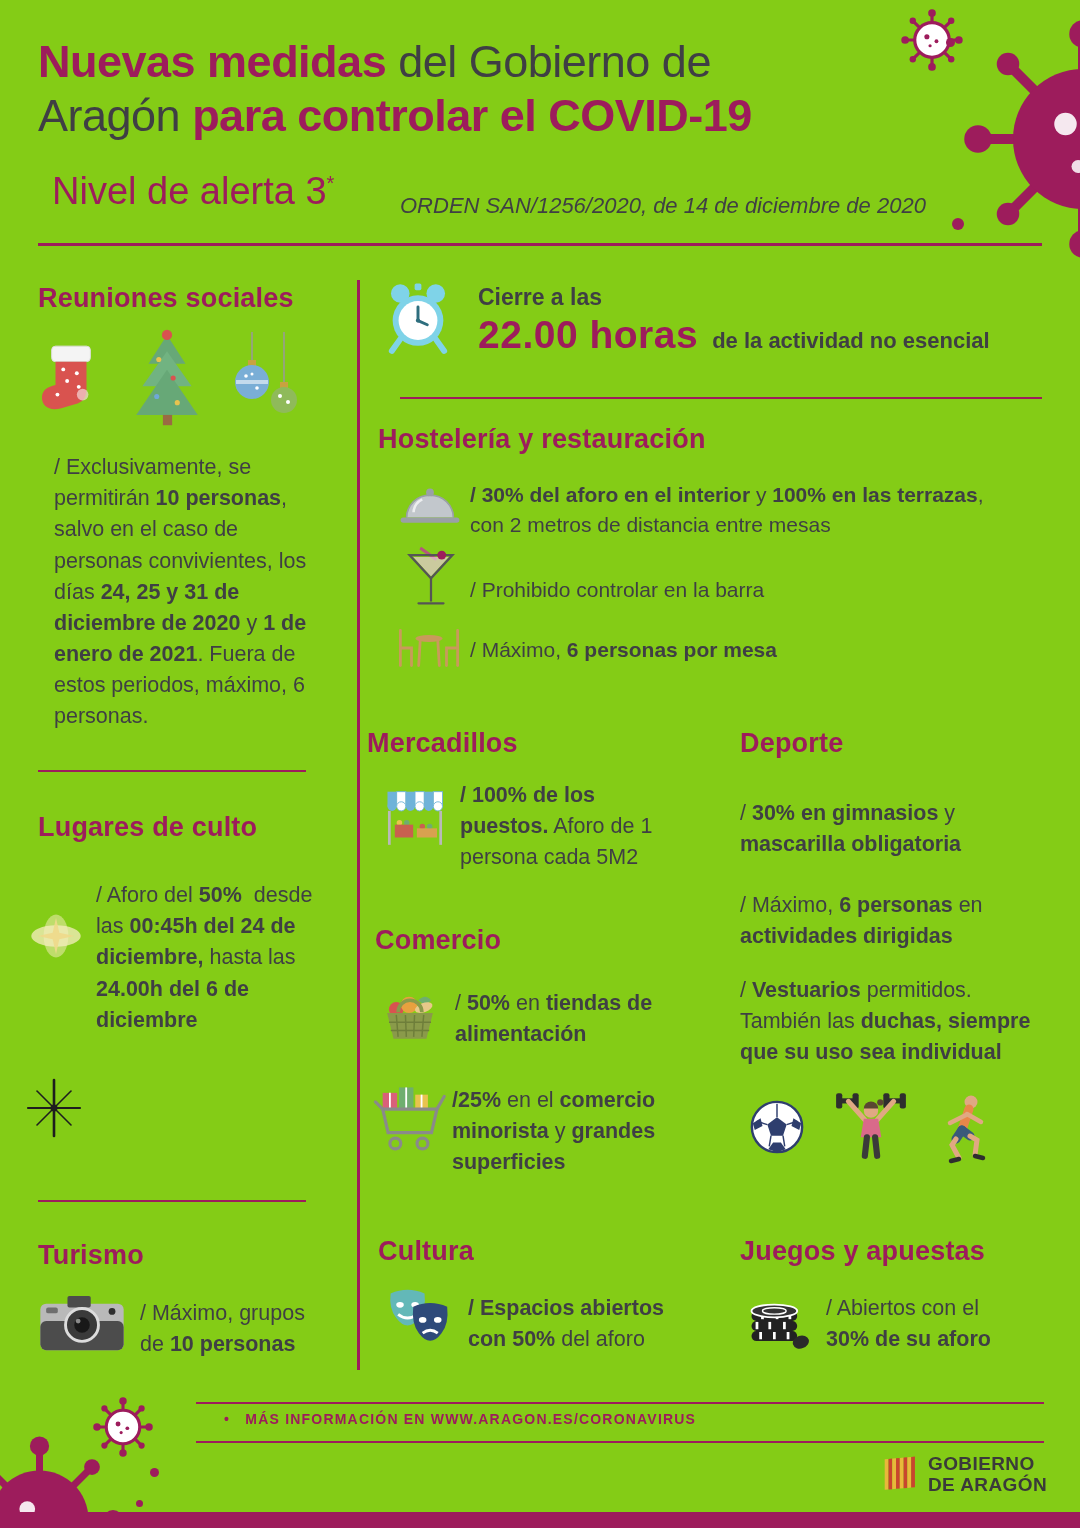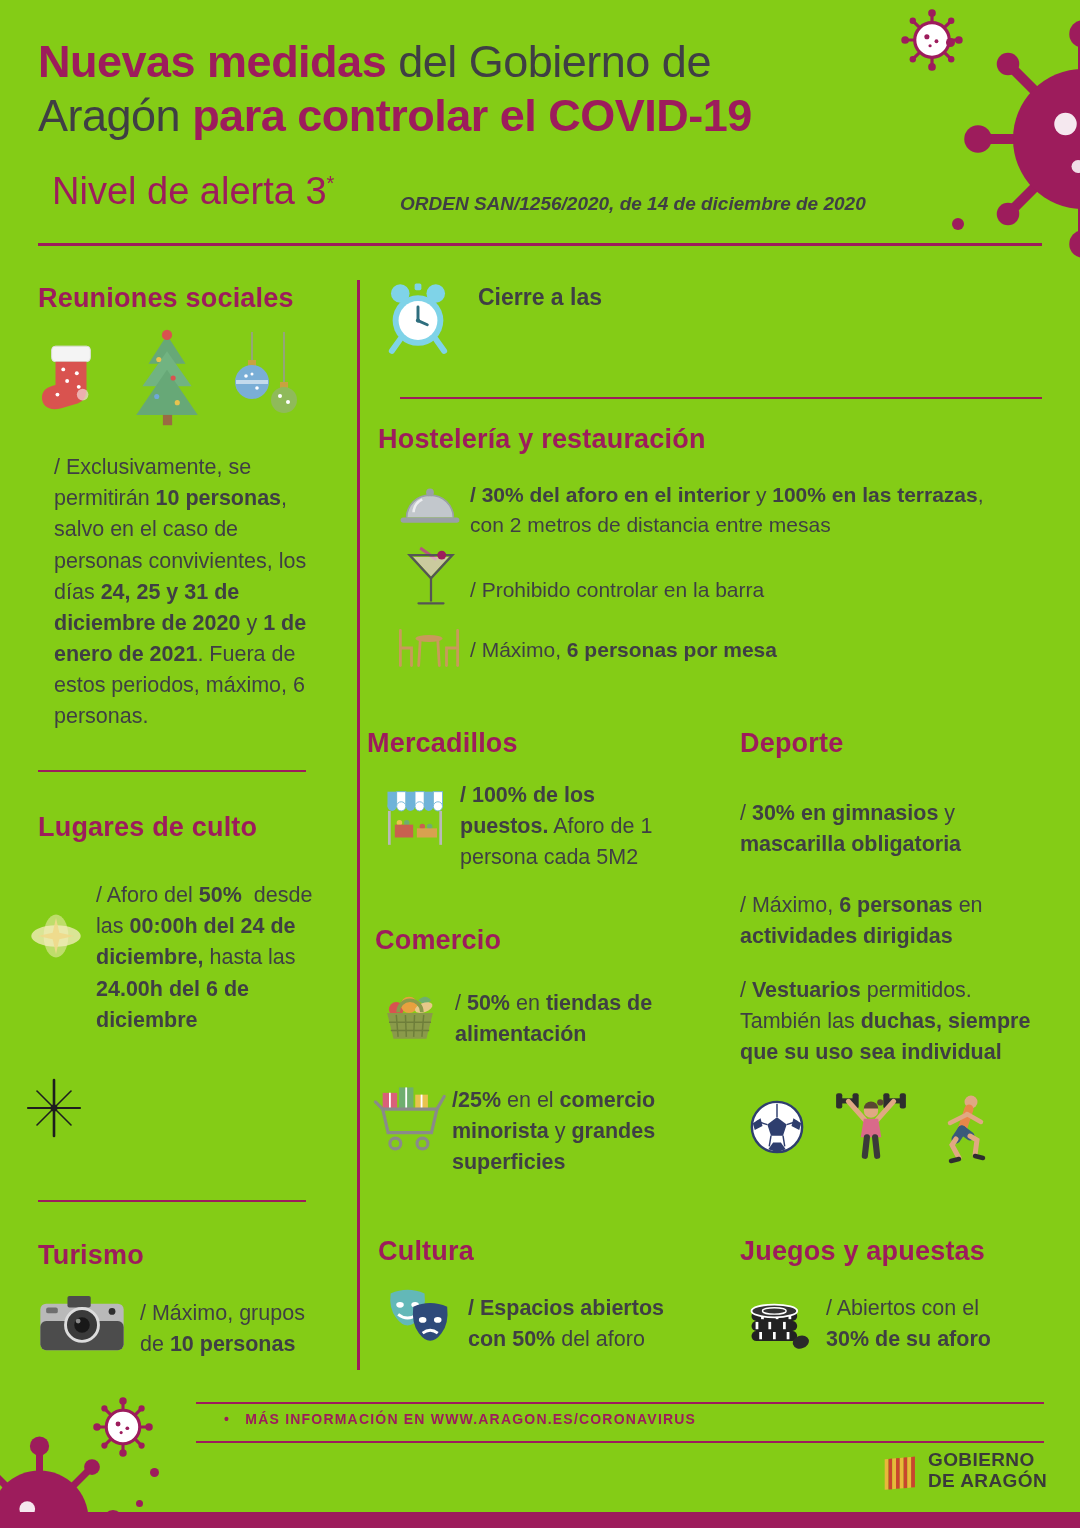--- a/index.html
+++ b/index.html
@@ -7,21 +7,21 @@
   body{margin:0;background:#fff;}
   .page{position:relative;width:1080px;height:1528px;background:#84cc16;overflow:hidden;
         font-family:"Liberation Sans",sans-serif;color:var(--dark);}
   .abs{position:absolute;}
   .rich{white-space:pre-wrap;margin:0;}
   .b{font-weight:700;}
   .a{color:var(--accent);}
   .title-line{font-size:45px;line-height:1.16;font-weight:400;color:var(--dark);letter-spacing:-.5px;}
   .alert{font-size:38px;font-weight:400;color:var(--accent);}
   .alert sup{font-size:20px;}
-  .order{font-size:19px;font-weight:700;font-style:italic;color:var(--dark);}
+  .order{font-size:22px;font-weight:400;font-style:italic;color:var(--dark);}
   .stitle{font-size:27px;font-weight:700;color:var(--accent);margin:0;letter-spacing:.2px;}
   .body{font-size:21.5px;line-height:1.45;color:var(--dark);}
   .hr{position:absolute;background:var(--accent);}
   .vr{position:absolute;background:var(--accent);width:3px;}
   .closing-intro{font-size:23px;font-weight:700;color:var(--dark);}
   .closing-time{font-size:39px;font-weight:700;color:var(--accent);letter-spacing:.5px;}
   .closing-suffix{font-size:22px;font-weight:700;color:var(--dark);margin-left:14px;}
   .footer-info{font-size:14px;letter-spacing:1.2px;color:var(--accent);font-weight:600;}
   .logo-text{font-size:19px;font-weight:800;line-height:1.1;color:#3a3a3a;letter-spacing:.4px;}
   .dot{position:absolute;border-radius:50%;background:var(--accent);}
@@ -167,21 +167,21 @@
   <h2 class="abs stitle" style="left:38px;top:812px;">Lugares de culto</h2>
 
   <div class="abs icon" style="left:18px;top:903px;width:76px;height:66px;">
     <svg viewBox="0 0 80 80">
       <ellipse cx="40" cy="40" rx="30" ry="13" fill="#f7edc0" opacity=".75"></ellipse>
       <ellipse cx="40" cy="40" rx="15" ry="26" fill="#f7edc0" opacity=".5"></ellipse>
       <path d="M40,18 L44,36 L62,40 L44,44 L40,62 L36,44 L18,40 L36,36 Z" fill="#eed98a" opacity=".9"></path>
     </svg>
   </div>
   <p class="abs rich body" style="left:96px;top:880px;width:258px;"><span>/ Aforo del </span><span class="b">50%</span><span>  desde
-las </span><span class="b">00:00h del 24 de
+las </span><span class="b">00:45h del 24 de
 diciembre,</span><span> hasta las
 </span><span class="b">24.00h del 6 de
 diciembre</span></p>
 
   <div class="abs icon" style="left:24px;top:1078px;width:60px;height:60px;">
     <svg viewBox="0 0 60 60">
       <g stroke="#1e1e1e" stroke-linecap="round">
         <line x1="30" y1="2" x2="30" y2="58" stroke-width="2.6"></line>
         <line x1="4" y1="30" x2="56" y2="30" stroke-width="2.2"></line>
         <line x1="13" y1="13" x2="47" y2="47" stroke-width="1.6"></line>
@@ -221,20 +221,23 @@
       <circle cx="45" cy="48" r="23" fill="#fff"></circle>
       <g stroke="#2e6e7e" stroke-width="3.5" stroke-linecap="round">
         <line x1="45" y1="48" x2="45" y2="32"></line>
           <line x1="45" y1="48" x2="56" y2="53"></line>
       </g>
       <circle cx="45" cy="48" r="2.5" fill="#2e6e7e"></circle>
     </svg>
   </div>
   <div class="abs" style="left:478px;top:284px;">
     <div class="closing-intro">Cierre a las</div>
+    <div style="margin-top:2px;">
+      <span class="closing-time">22.00 horas</span><span class="closing-suffix">de la actividad no esencial</span>
+    </div>
   </div>
   <div class="hr" style="left:400px;top:397px;width:642px;height:2px;"></div>
 
   <h2 class="abs stitle" style="left:378px;top:424px;">Hostelería y restauración</h2>
 
   <div class="abs icon" style="left:398px;top:482px;width:64px;height:52px;">
     <svg viewBox="0 0 74 58">
       <path d="M10,40 a27,26 0 0 1 54,0 z" fill="#c2c7cc"></path>
       <path d="M10,40 a27,26 0 0 1 54,0" fill="none" stroke="#9aa0a6" stroke-width="2"></path>
       <circle cx="37" cy="11" r="4.5" fill="#9aa0a6"></circle>
@@ -509,21 +512,21 @@
       </g>
       <circle cx="50" cy="50" r="28" fill="var(--accent)"></circle>
       <circle cx="43" cy="44" r="4.5" fill="#fff" opacity=".9"></circle>
       <ellipse cx="58" cy="55" rx="5" ry="3.2" fill="#fff" opacity=".9"></ellipse>
       <circle cx="48" cy="61" r="2.6" fill="#fff" opacity=".85"></circle>
     </svg>
   </div>
   <div class="dot" style="left:150px;top:1468px;width:9px;height:9px;"></div>
   <div class="dot" style="left:136px;top:1500px;width:7px;height:7px;"></div>
 
-  <div class="abs" style="left:882px;top:1450px;display:flex;gap:10px;align-items:flex-start;">
+  <div class="abs" style="left:882px;top:1450px;display:flex;gap:10px;align-items:flex-end;">
     <span class="icon" style="width:36px;height:46px;display:inline-block;">
       <svg viewBox="0 0 40 46">
         <g transform="skewY(-5)">
           <rect x="3" y="8" width="4.2" height="34" fill="#e8b83a"></rect>
             <rect x="7.2" y="8" width="4.2" height="34" fill="#c9452e"></rect>
           <rect x="11.4" y="8" width="4.2" height="34" fill="#e8b83a"></rect>
             <rect x="15.6" y="8" width="4.2" height="34" fill="#c9452e"></rect>
           <rect x="19.8" y="8" width="4.2" height="34" fill="#e8b83a"></rect>
             <rect x="24" y="8" width="4.2" height="34" fill="#c9452e"></rect>
           <rect x="28.2" y="8" width="4.2" height="34" fill="#e8b83a"></rect>

